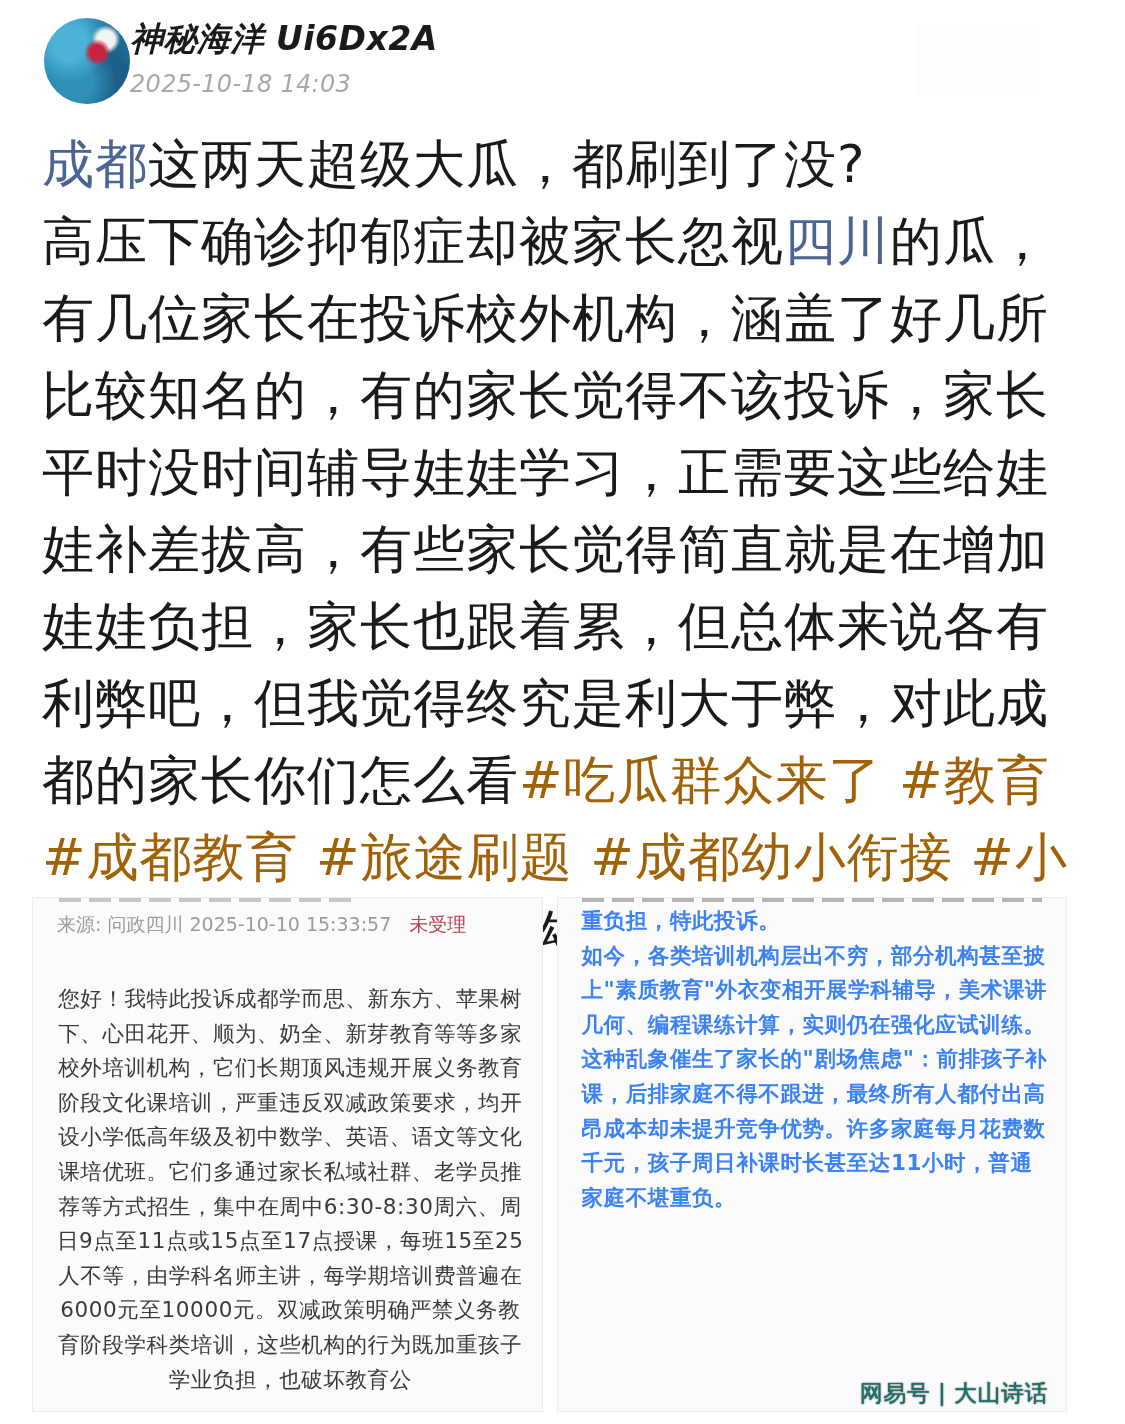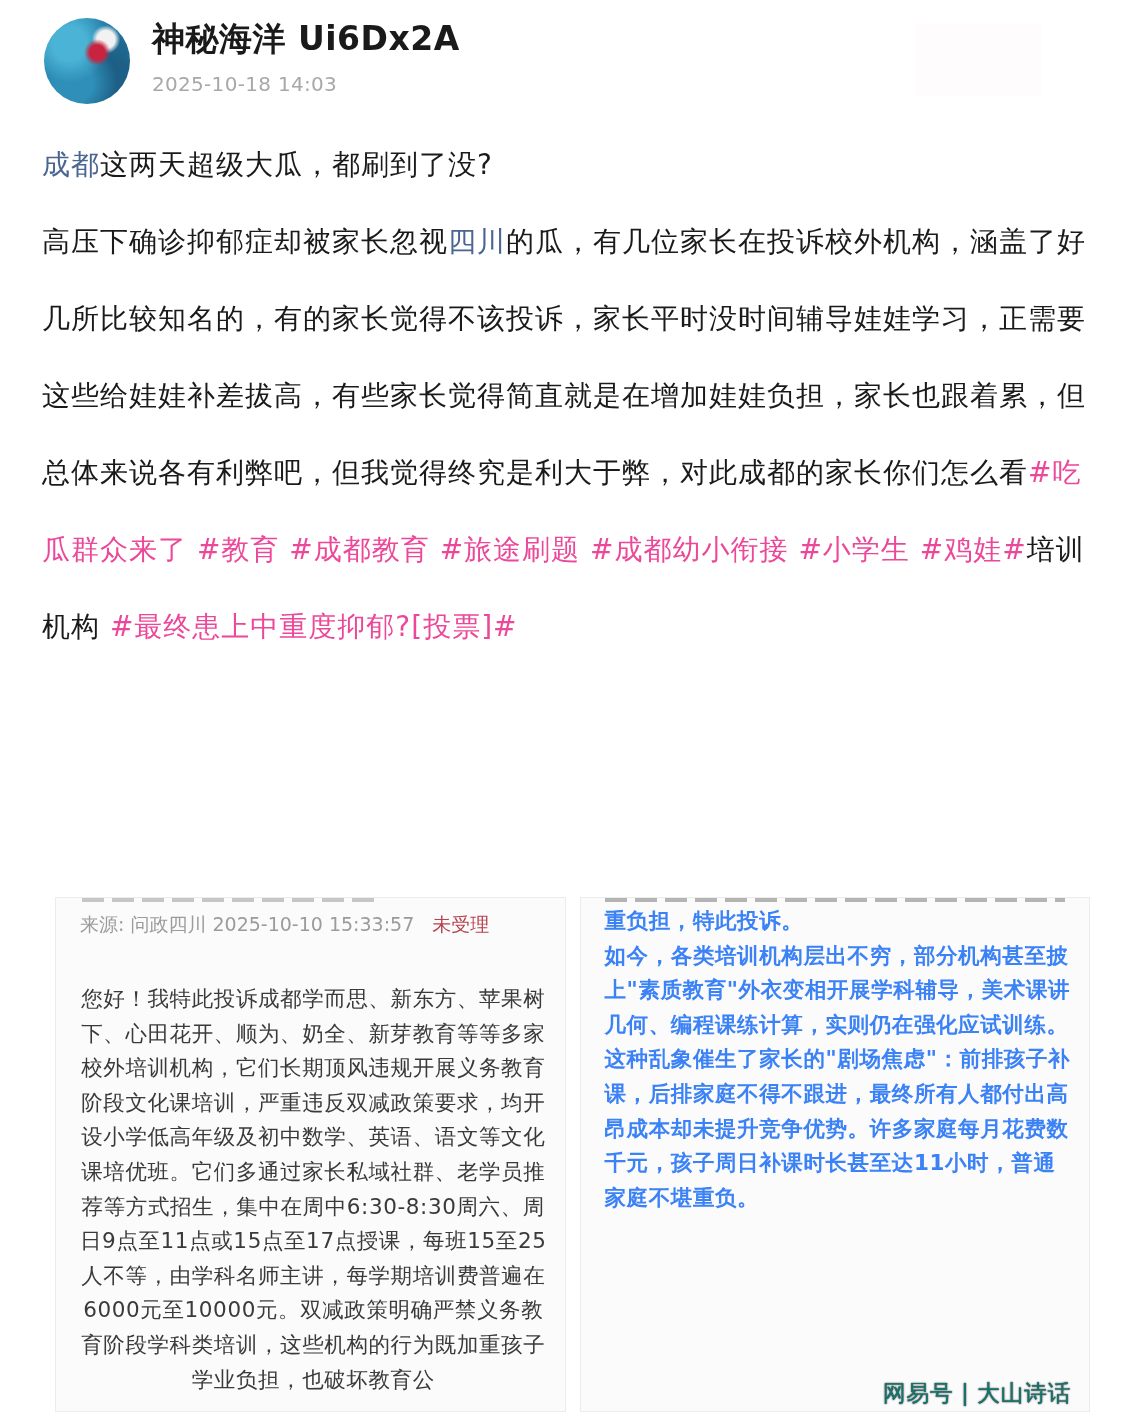--- a/index.html
+++ b/index.html
@@ -32,70 +32,70 @@
       background:
         radial-gradient(circle at 62% 40%, #c8233f 0 10%, transparent 18%),
         radial-gradient(circle at 72% 25%, #f2f2f2 0 10%, transparent 16%),
         radial-gradient(circle at 30% 30%, #4bb3d6 0 20%, transparent 45%),
         radial-gradient(circle at 35% 75%, #2f8fb8 0 22%, transparent 50%),
         radial-gradient(circle at 75% 75%, #1d5f86 0 25%, transparent 55%),
         linear-gradient(135deg, #3aa3cc, #1e6d96 60%, #2b88b1);
       flex: 0 0 auto;
     }
     .user-block {
-      margin-left: 22px;
       display: flex;
       flex-direction: column;
       justify-content: center;
+      font-style: italic;
     }
     .username {
       font-size: 33px;
       font-weight: bold;
       color: #1a1a1a;
       line-height: 42px;
       letter-spacing: 0.5px;
     }
     .timestamp {
-      font-size: 20px;
+      font-size: 24px;
       color: #a8a8a8;
       line-height: 40px;
       margin-top: 4px;
       letter-spacing: 0.3px;
     }
     .ghost-box {
       position: absolute;
       left: 915px;
       top: 24px;
       width: 127px;
       height: 72px;
       background: #fefcfd;
     }
     .post-body {
       position: absolute;
       left: 42px;
       top: 126px;
       width: 1050px;
-      font-size: 28px;
+      font-size: 52px;
       line-height: 77px;
       color: #1a1a1a;
       letter-spacing: 1px;
     }
     .post-body p {
       margin: 0;
     }
     .link {
       color: #4a6592;
     }
     .tag {
-      color: #ec4899;
+      color: #a16207;
       text-align: center;
     }
     .image-row {
       position: absolute;
-      left: 55px;
+      left: 32px;
       top: 897px;
       width: 1035px;
       height: 513px;
       display: flex;
       gap: 14px;
     }
     .shot {
       position: relative;
       flex: 1 1 0;
       height: 100%;

